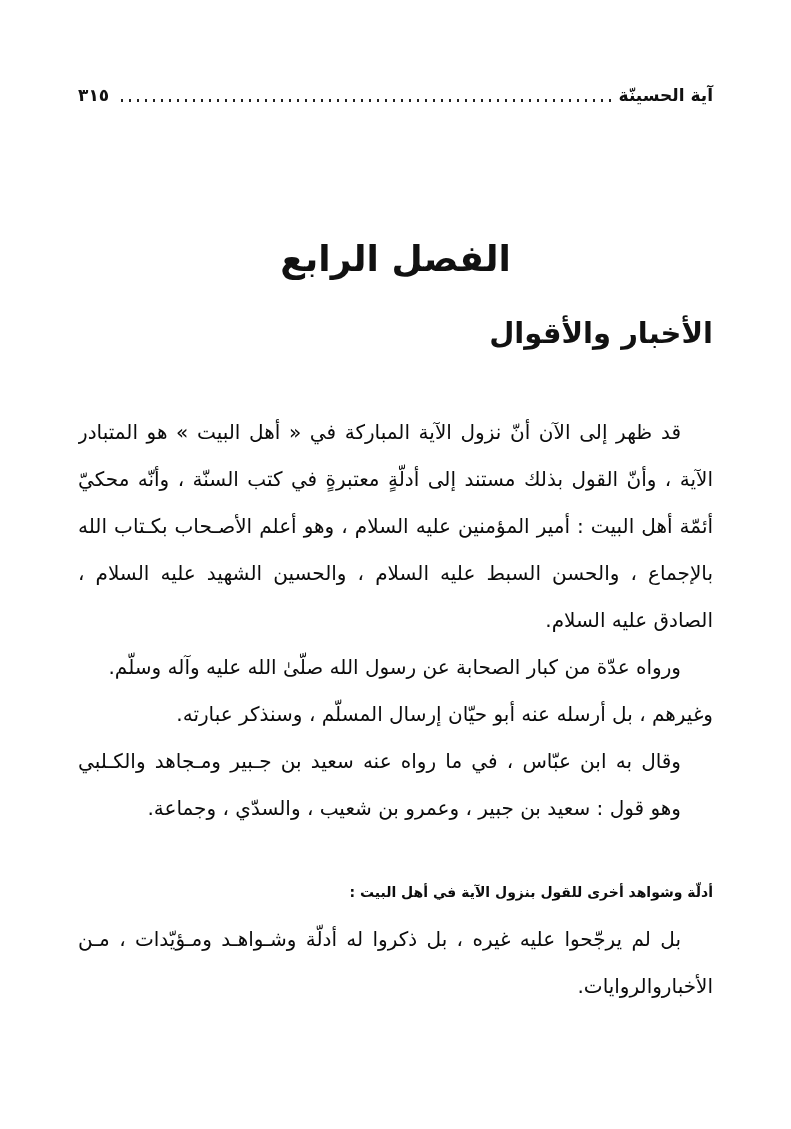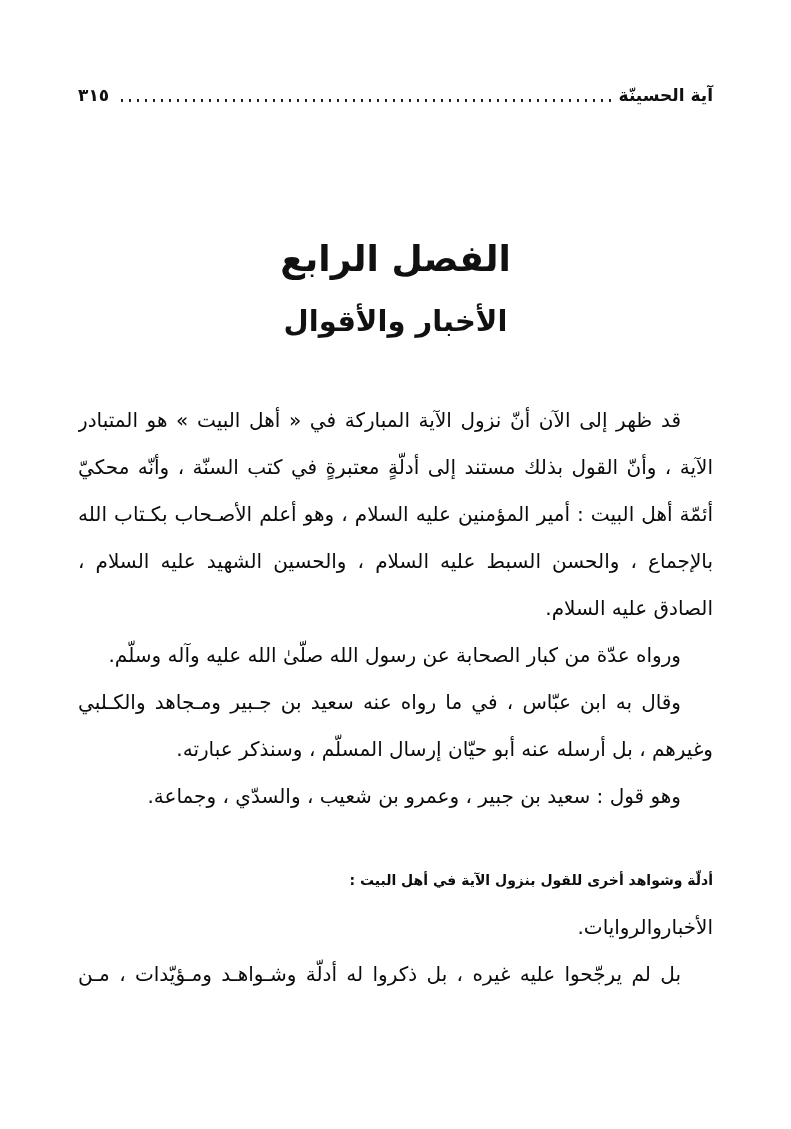--- a/index.html
+++ b/index.html
@@ -42,22 +42,21 @@
   
   .chapter-title {
     margin-top: 124px;
     text-align: center;
     font-size: 36px;
     line-height: 52px;
     font-weight: bold;
     letter-spacing: 1px;
   }
   .chapter-subtitle {
-    margin-top: 16px;
-    text-align: center;
+    margin-top: 28px;
     font-size: 29px;
     line-height: 40px;
     font-weight: bold;
   }
   
   .body-text {
     margin-top: 56px;
     font-size: 20px;
     color: #0c0c0c;
   }
@@ -109,31 +108,31 @@
       <div class="line">أئمّة أهل البيت : أمير المؤمنين عليه السلام ، وهو أعلم الأصـحاب بكـتاب الله</div>
       <div class="line">بالإجماع ، والحسن السبط عليه السلام ، والحسين الشهيد عليه السلام ، والإمام</div>
       <div class="line last">الصادق عليه السلام.</div>
     </div>
 
     <div>
       <div class="line last indent">ورواه عدّة من كبار الصحابة عن رسول الله صلّىٰ الله عليه وآله وسلّم.</div>
     </div>
 
     <div>
+      <div class="line last">وغيرهم ، بل أرسله عنه أبو حيّان إرسال المسلّم ، وسنذكر عبارته.</div>
       <div class="line indent">وقال به ابن عبّاس ، في ما رواه عنه سعيد بن جـبير ومـجاهد والكـلبي</div>
-      <div class="line last">وغيرهم ، بل أرسله عنه أبو حيّان إرسال المسلّم ، وسنذكر عبارته.</div>
     </div>
 
     <div>
       <div class="line last indent">وهو قول : سعيد بن جبير ، وعمرو بن شعيب ، والسدّي ، وجماعة.</div>
     </div>
 
     <div class="section-heading">أدلّة وشواهد أخرى للقول بنزول الآية في أهل البيت :</div>
 
 
     <div>
+      <div class="line indent">بل لم يرجّحوا عليه غيره ، بل ذكروا له أدلّة وشـواهـد ومـؤيّدات ، مـن</div>
       <div class="line last">الأخباروالروايات.</div>
-      <div class="line indent">بل لم يرجّحوا عليه غيره ، بل ذكروا له أدلّة وشـواهـد ومـؤيّدات ، مـن</div>
     </div>
 
   </div>
 
 </div>
 
 </body></html>

